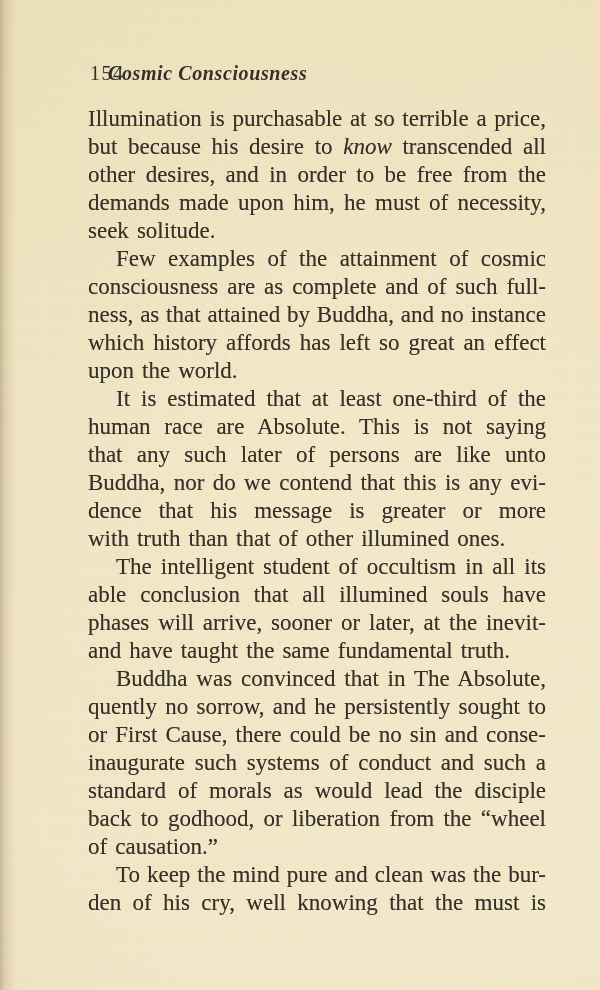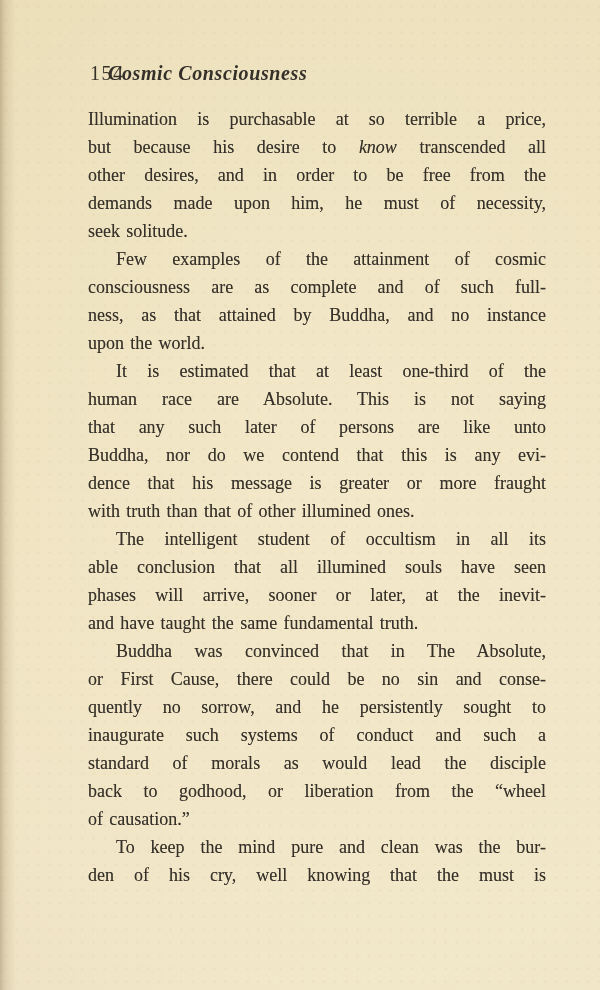--- a/index.html
+++ b/index.html
@@ -51,21 +51,21 @@
     text-align: left;
     font-style: italic;
     font-weight: 600;
     letter-spacing: 0.6px;
   }
   .text-block {
     position: absolute;
     left: 88px;
     top: 105px;
     width: 458px;
-    font-size: 18px;
+    font-size: 23px;
     line-height: 28px;
     text-shadow: 0 0 0.5px rgba(63, 52, 30, 0.45);
   }
   .paragraph { margin: 0; }
   .line {
     height: 28px;
     overflow: hidden;
     text-align: justify;
     text-align-last: justify;
     word-spacing: 0.04em;
@@ -91,40 +91,41 @@
         <div class="line">Illumination is purchasable at so terrible a price,</div>
         <div class="line"><span>but because his desire to </span><span class="em">know</span><span> transcended all</span></div>
         <div class="line">other desires, and in order to be free from the</div>
         <div class="line">demands made upon him, he must of necessity,</div>
         <div class="line last">seek solitude.</div>
       </div>
       <div class="paragraph">
         <div class="line indent">Few examples of the attainment of cosmic</div>
         <div class="line">consciousness are as complete and of such full-</div>
         <div class="line">ness, as that attained by Buddha, and no instance</div>
+        <div class="line">which history affords has left so great an effect</div>
         <div class="line last">upon the world.</div>
       </div>
       <div class="paragraph">
         <div class="line indent">It is estimated that at least one-third of the</div>
         <div class="line">human race are Absolute.  This is not saying</div>
         <div class="line">that any such later of persons are like unto</div>
         <div class="line">Buddha, nor do we contend that this is any evi-</div>
         <div class="line">dence that his message is greater or more fraught</div>
         <div class="line last">with truth than that of other illumined ones.</div>
       </div>
       <div class="paragraph">
         <div class="line indent">The intelligent student of occultism in all its</div>
         <div class="line">able conclusion that all illumined souls have seen</div>
         <div class="line">phases will arrive, sooner or later, at the inevit-</div>
         <div class="line last">and have taught the same fundamental truth.</div>
       </div>
       <div class="paragraph">
         <div class="line indent">Buddha was convinced that in The Absolute,</div>
+        <div class="line">quently no sorrow, and he persistently sought to</div>
         <div class="line">or First Cause, there could be no sin and conse-</div>
-        <div class="line">quently no sorrow, and he persistently sought to</div>
         <div class="line">inaugurate such systems of conduct and such a</div>
         <div class="line">standard of morals as would lead the disciple</div>
         <div class="line">back to godhood, or liberation from the “wheel</div>
         <div class="line last">of causation.”</div>
       </div>
       <div class="paragraph">
         <div class="line indent">To keep the mind pure and clean was the bur-</div>
         <div class="line">den of his cry, well knowing that the must is</div>
       </div>
     </div>

